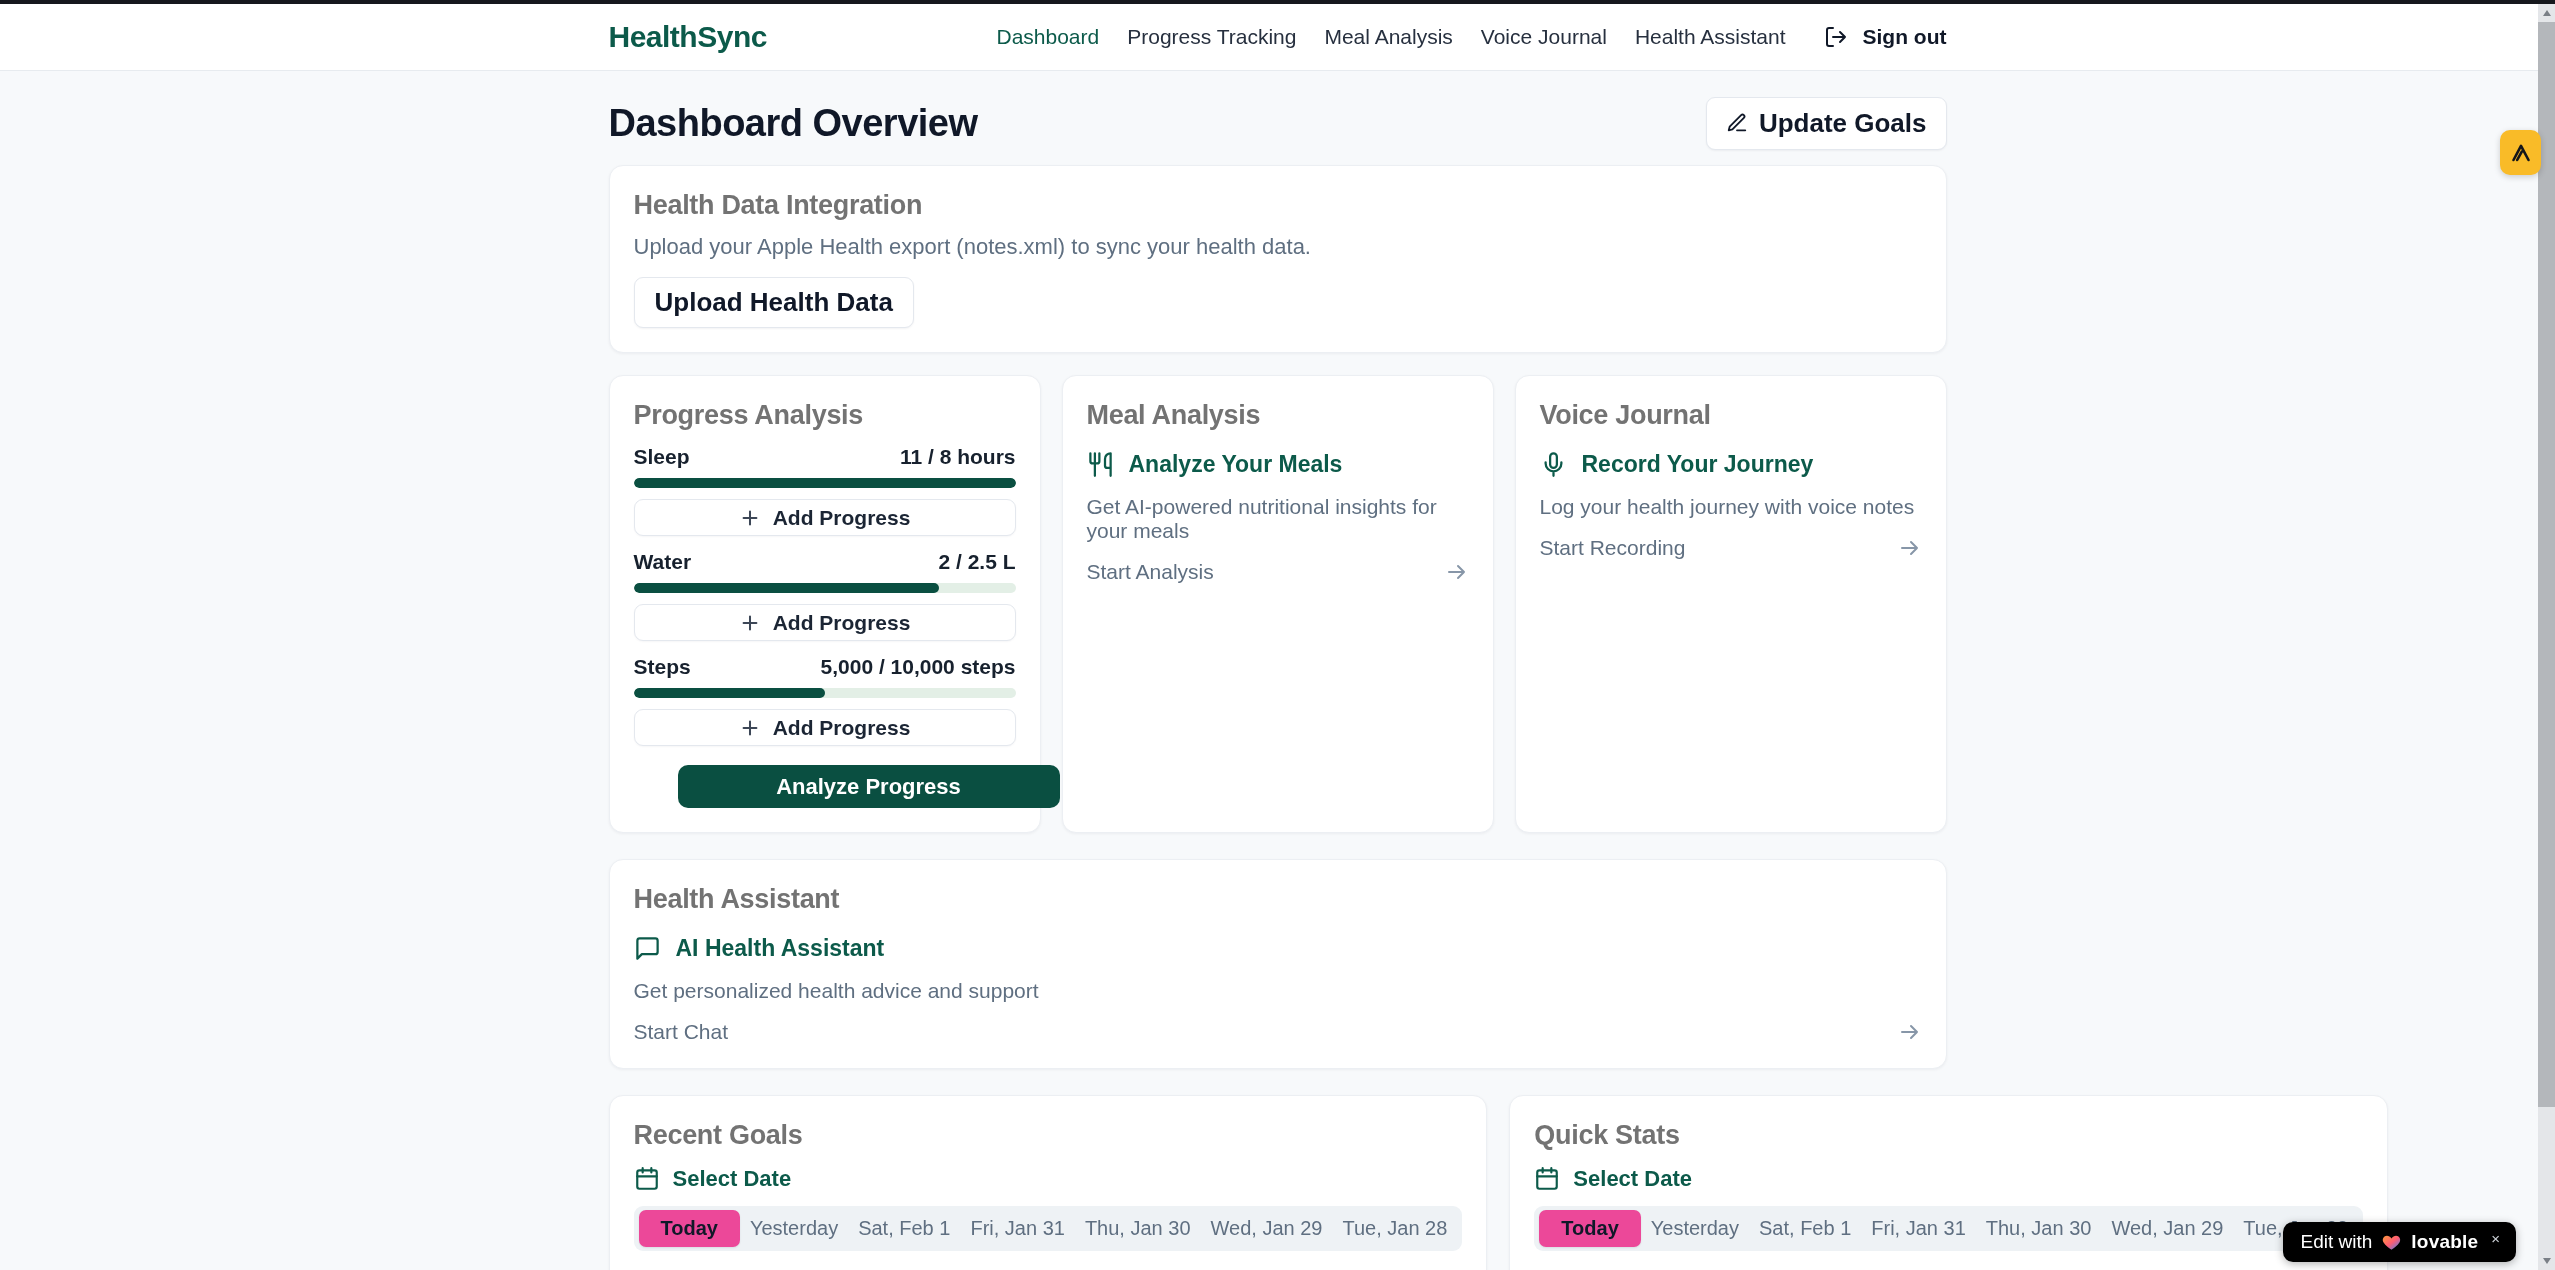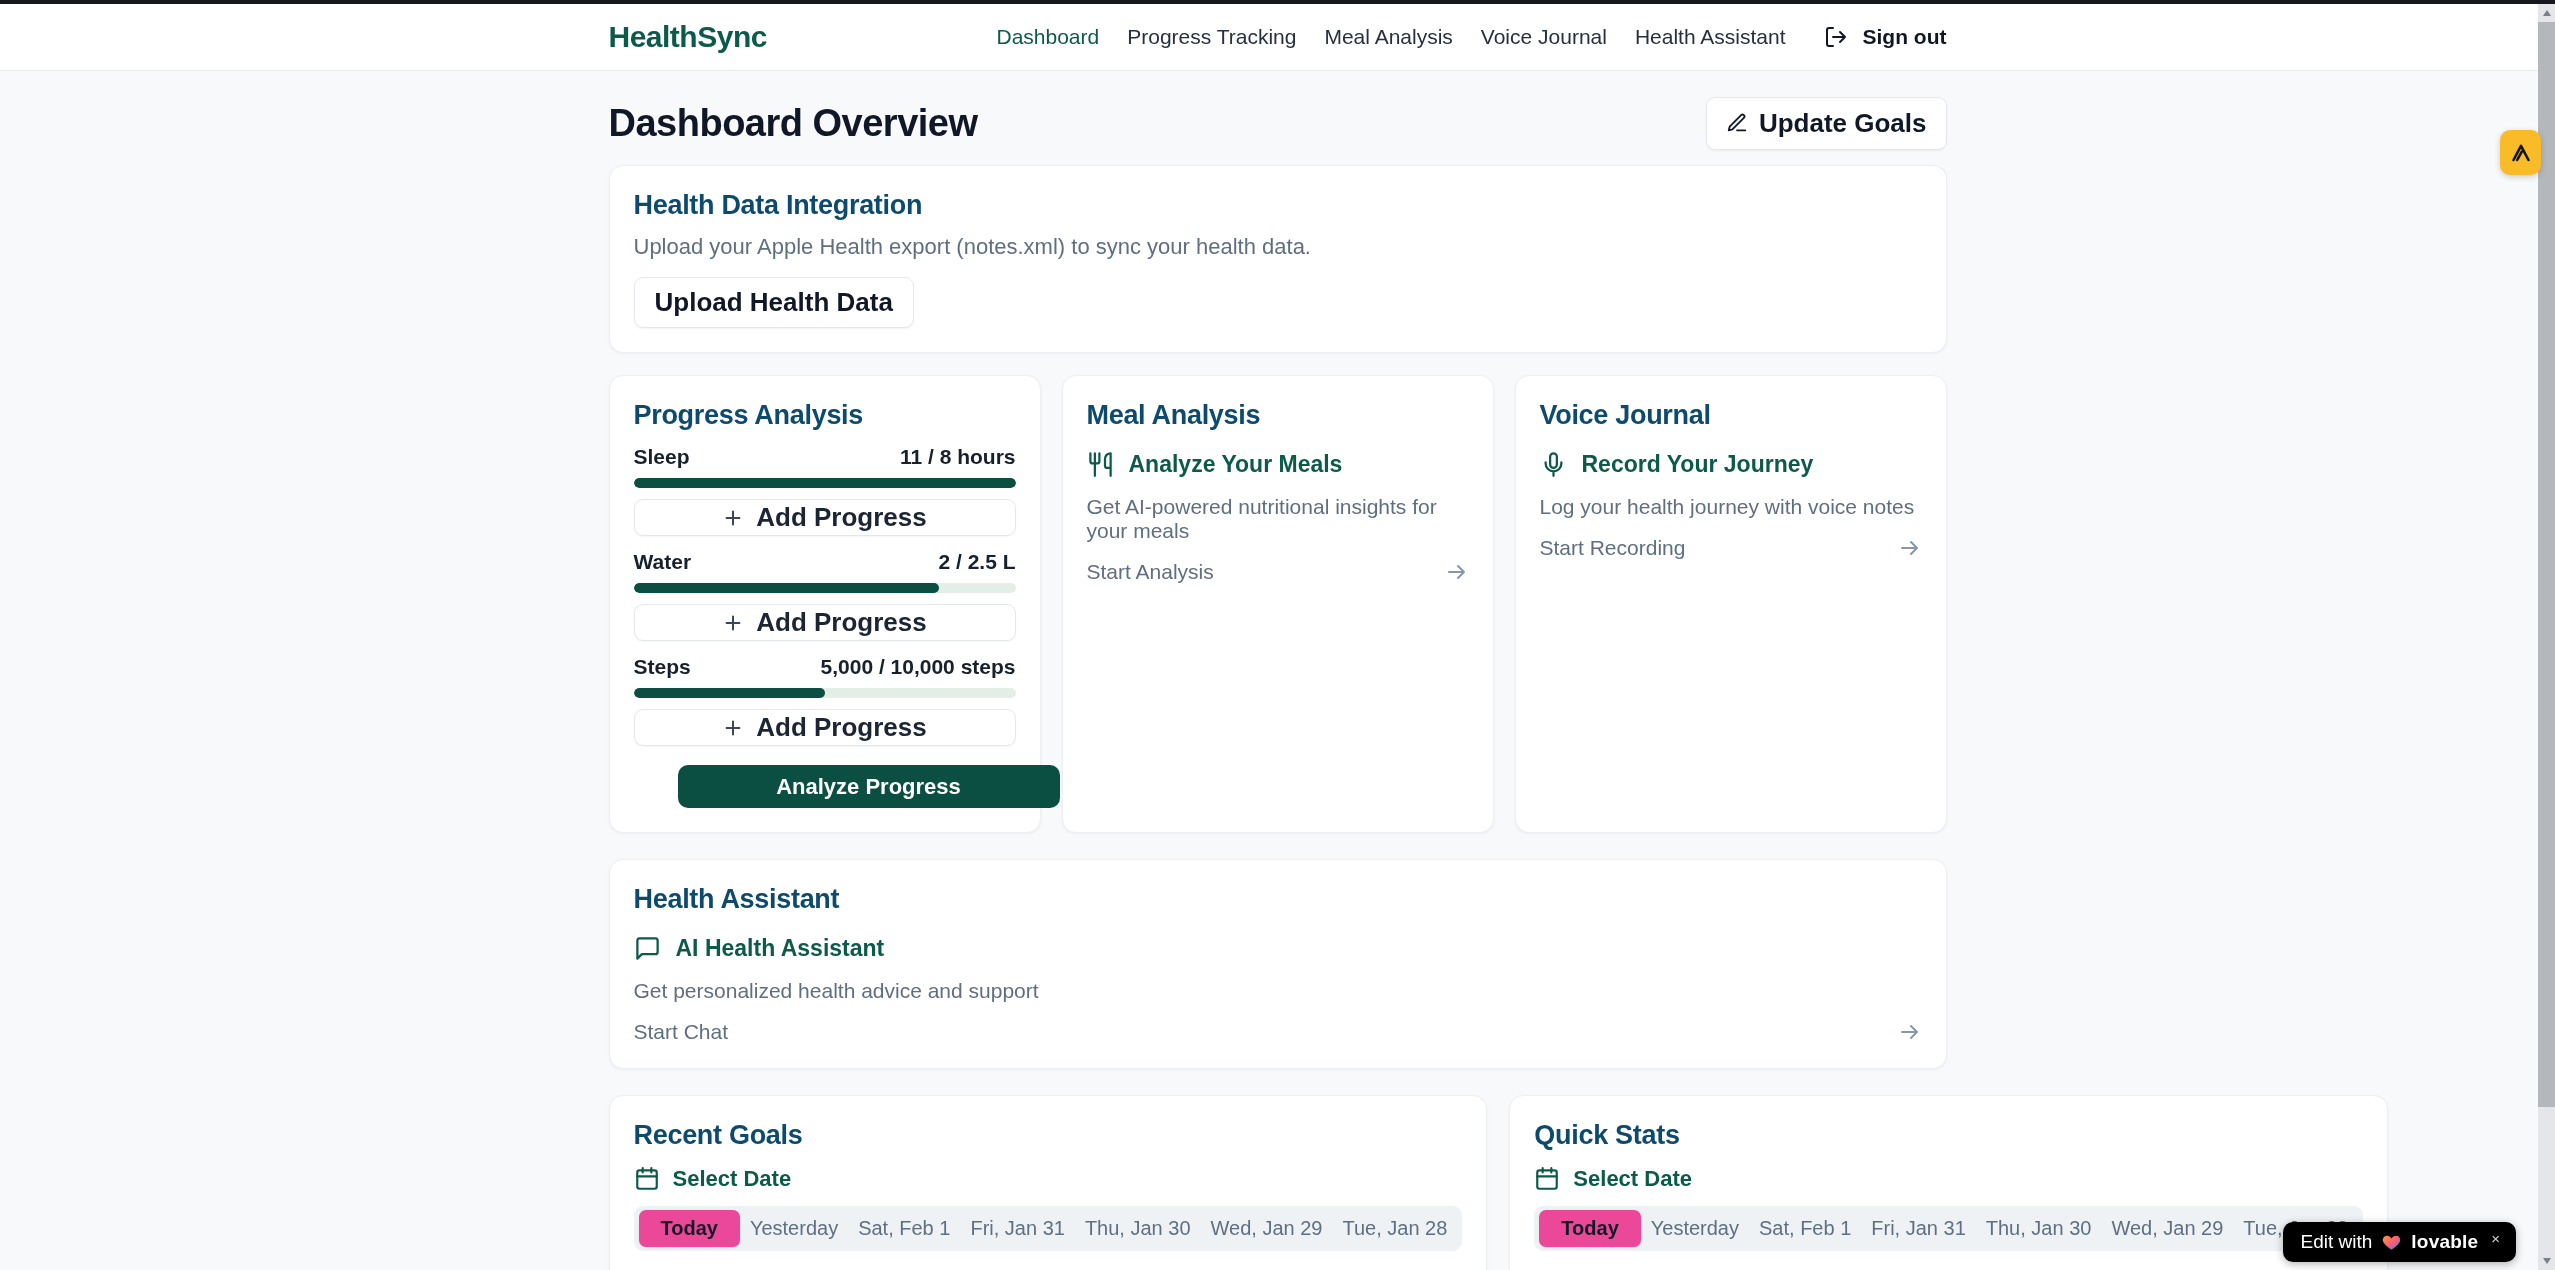--- a/index.html
+++ b/index.html
@@ -31,37 +31,37 @@
     background:#fff; border:1px solid #e4e8ee; border-radius:9px;
     padding:10px 19px; font-size:26px; font-weight:600; color:#101828;
     box-shadow:0 1px 2px rgba(16,24,40,.05); cursor:pointer; font-family:inherit;
   }
   .btn-outline svg { width:22px; height:22px; }
 
   .card {
     background:#fff; border:1px solid #eceff3; border-radius:14px;
     box-shadow:0 1px 3px rgba(16,24,40,.05); padding:24px;
   }
-  .card h2 { font-size:27px; margin:0; font-weight:bold; color:#0c4a6e; letter-spacing:-0.3px; }
+  .card h2 { font-size:27px; margin:0; font-weight:bold; color:#737373; letter-spacing:-0.3px; }
 
   
   .hdi .desc { font-size:22px; color:#5f6f81; margin-top:13px; }
   .hdi .btn-outline { margin-top:17px; padding:9px 20px; }
 
   .cards-3 { display:grid; grid-template-columns:repeat(3,1fr); gap:21px; margin-top:22px; }
   .cards-2 { display:grid; grid-template-columns:1fr 1fr; gap:22px; margin-top:26px; align-items:start; }
 
   
   .goal-head { display:flex; justify-content:space-between; align-items:baseline; margin-top:14px; font-size:21px; font-weight:bold; color:#17212e; }
   .bar { height:10px; border-radius:6px; background:#e3efe6; margin-top:9px; overflow:hidden; }
   .bar-fill { height:100%; background:#0a4f41; border-radius:6px; }
   .add-btn {
     margin-top:11px; width:100%; height:37px; display:flex; align-items:center; justify-content:center; gap:12px;
     background:#fff; border:1px solid #e4e8ee; border-radius:9px; box-shadow:0 1px 2px rgba(16,24,40,.04);
-    font-size:26px; font-weight:600; color:#1b2534; cursor:pointer; font-family:inherit;
+    font-size:21px; font-weight:600; color:#1b2534; cursor:pointer; font-family:inherit;
   }
   .add-btn svg { width:22px; height:22px; color:#3c4656; }
   .analyze-btn {
     margin-top:19px; width:100%; height:43px; background:#0a4f41; color:#fff;
     border:none; border-radius:10px; font-size:22px; font-weight:bold; cursor:pointer; font-family:inherit;margin-left:44px;
   }
 
   
   .feature-link { display:flex; align-items:center; gap:15px; color:#0c5a4a; font-size:23px; font-weight:bold; margin-top:20px; cursor:pointer; }
   .feature-link svg { width:27px; height:27px; flex:0 0 auto; }

